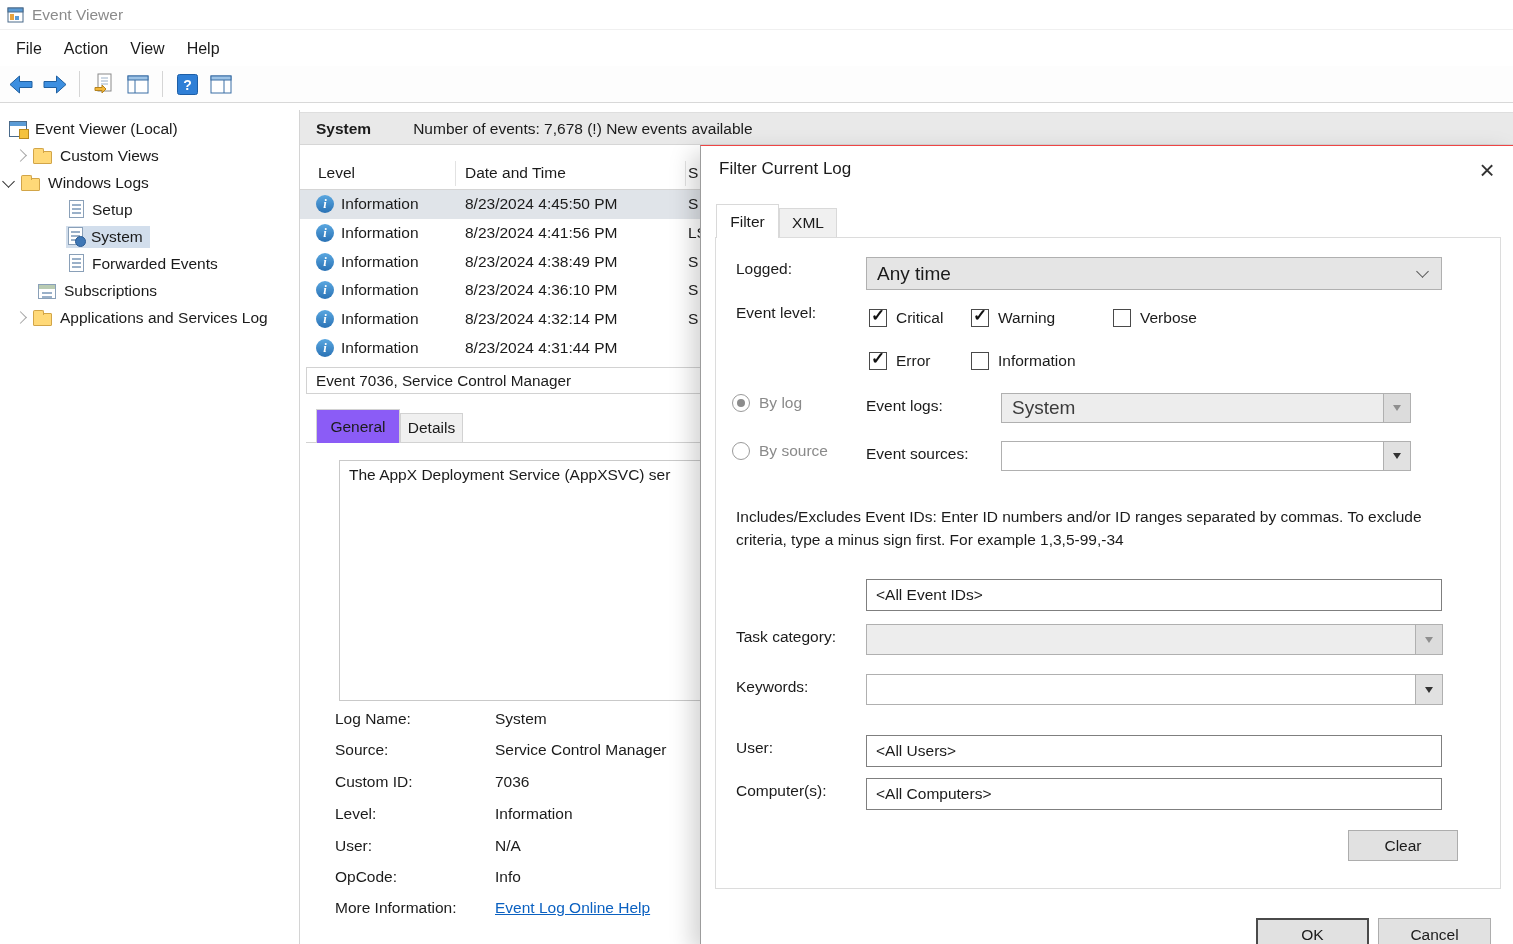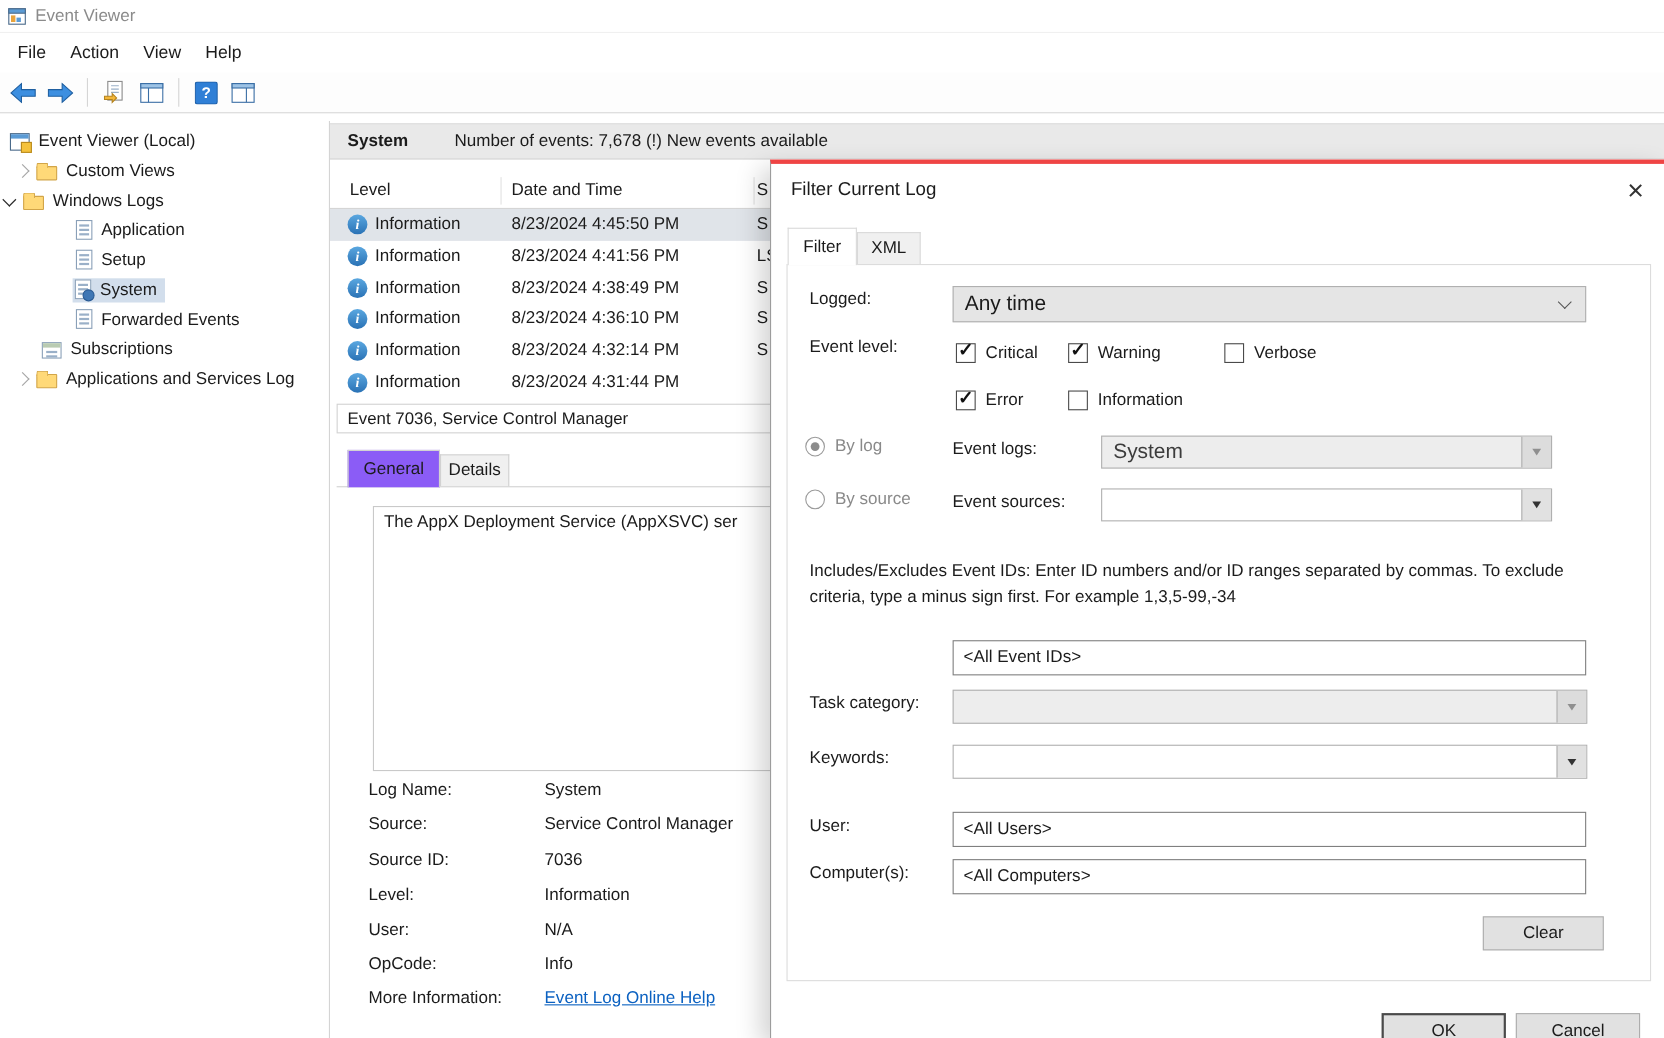--- a/index.html
+++ b/index.html
@@ -57,21 +57,21 @@
   .mtab{position:absolute;display:flex;align-items:center;justify-content:center;font-size:15.5px}
   .mtab.general{left:316px;top:409px;width:84px;height:34px;background:#8b5cf6;border:1px solid #d2d2d2;border-bottom:none;z-index:2}
   .mtab.details{left:400px;top:413px;width:63px;height:29px;background:#f0f0f0;border:1px solid #d2d2d2;border-bottom:none}
   .tabline{position:absolute;left:306px;top:442px;width:1207px;height:0;border-top:1px solid #d2d2d2}
   .descbox{position:absolute;left:339px;top:460px;width:1174px;height:241px;border:1px solid #c9c9c9;background:#fff;padding:5px 9px;font-size:15.5px}
   .fld{position:absolute;left:335px;display:flex;font-size:15.5px}
   .flabel{width:160px;flex:0 0 auto}
   .link{color:#0b61c1;text-decoration:underline}
 
   
-  .dialog{position:absolute;left:700px;top:145px;width:813px;height:799px;background:#fff;z-index:10;border-left:1px solid #9c9c9c;border-top:4px solid #ef4444;box-shadow:-8px 8px 22px rgba(0,0,0,0.18)}
+  .dialog{position:absolute;left:700px;top:145px;width:813px;height:799px;background:#fff;z-index:10;border-left:1px solid #9c9c9c;border-top:1px solid #ef4444;box-shadow:-8px 8px 22px rgba(0,0,0,0.18)}
   .dialog *{position:absolute}
   .dlg-title{left:18px;top:13px;font-size:17px}
   .dlg-close{right:10px;top:8px;width:32px;height:32px;display:flex;align-items:center;justify-content:center;font-size:26px;color:#333;font-weight:300}
   .dlg-close:before{content:"×";position:static}
   .dtab{display:flex;align-items:center;justify-content:center;font-size:15.5px}
   .dtab.filter{left:15px;top:58px;width:63px;height:34px;background:#fff;border:1px solid #d9d9d9;border-bottom:none;z-index:3}
   .dtab.xml{left:78px;top:62px;width:58px;height:29px;background:#f0f0f0;border:1px solid #d9d9d9;border-bottom:none}
   .dcontent{left:14px;top:91px;width:786px;height:652px;border:1px solid #dcdcdc;background:#fff}
   .dl{font-size:15.5px}
   .gl{color:#8a8a8a}
@@ -172,24 +172,20 @@
     <span class="ic folder"></span>
     <span class="tl">Custom Views</span>
   </div>
   <div class="trow" style="">
     <span class="chev down"></span>
     <span class="ic folder"></span>
     <span class="tl">Windows Logs</span>
   </div>
   <div class="trow" style="padding-left:69px">
     <span class="ic logbook"></span>
-    <span class="tl">Application</span>
-  </div>
-  <div class="trow" style="padding-left:69px">
-    <span class="ic logbook"></span>
     <span class="tl">Setup</span>
   </div>
   <div class="trow" style="padding-left:66px">
     <span class="selwrap selected">
       <span class="ic logbook sys"></span>
       <span class="tl">System</span>
     </span>
   </div>
   <div class="trow" style="padding-left:69px">
     <span class="ic logbook"></span>
@@ -270,21 +266,21 @@
 
 <div class="fld" style="top:710px">
   <span class="flabel">Log Name:</span>
   <span>System</span>
 </div>
 <div class="fld" style="top:741px">
   <span class="flabel">Source:</span>
   <span>Service Control Manager</span>
 </div>
 <div class="fld" style="top:773px">
-  <span class="flabel">Source ID:</span>
+  <span class="flabel">Custom ID:</span>
   <span>7036</span>
 </div>
 <div class="fld" style="top:805px">
   <span class="flabel">Level:</span>
   <span>Information</span>
 </div>
 <div class="fld" style="top:837px">
   <span class="flabel">User:</span>
   <span>N/A</span>
 </div>

